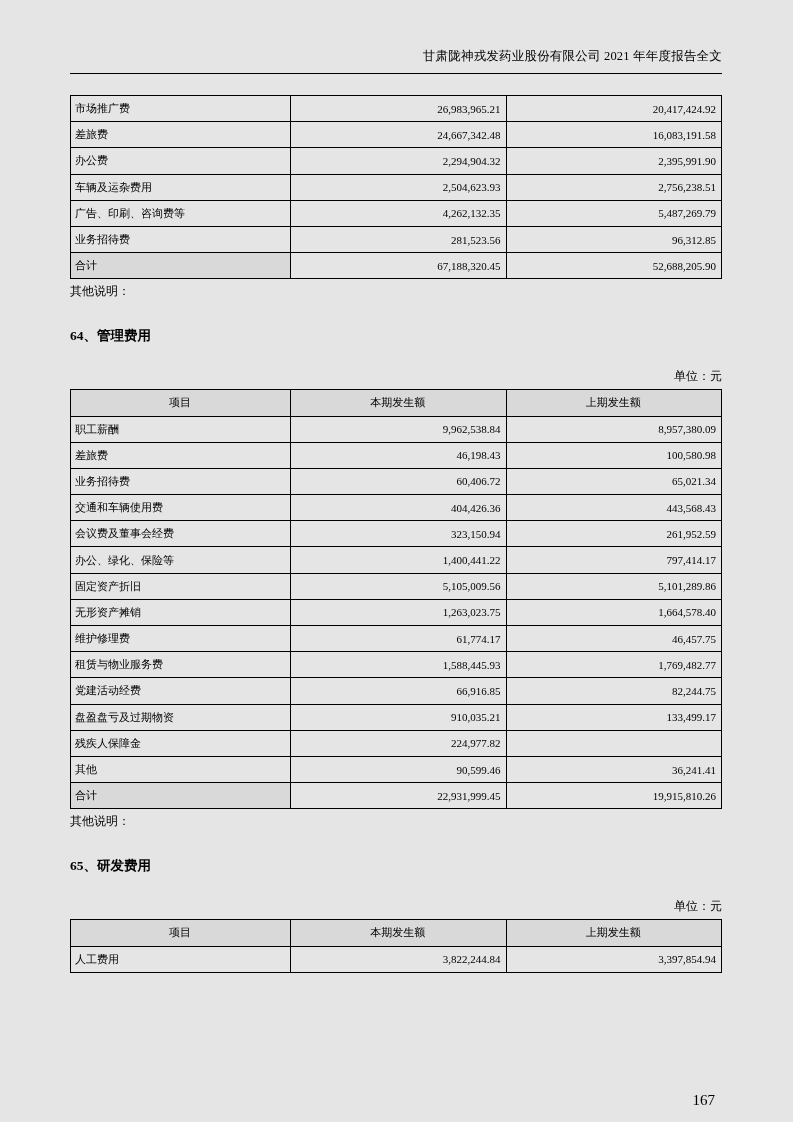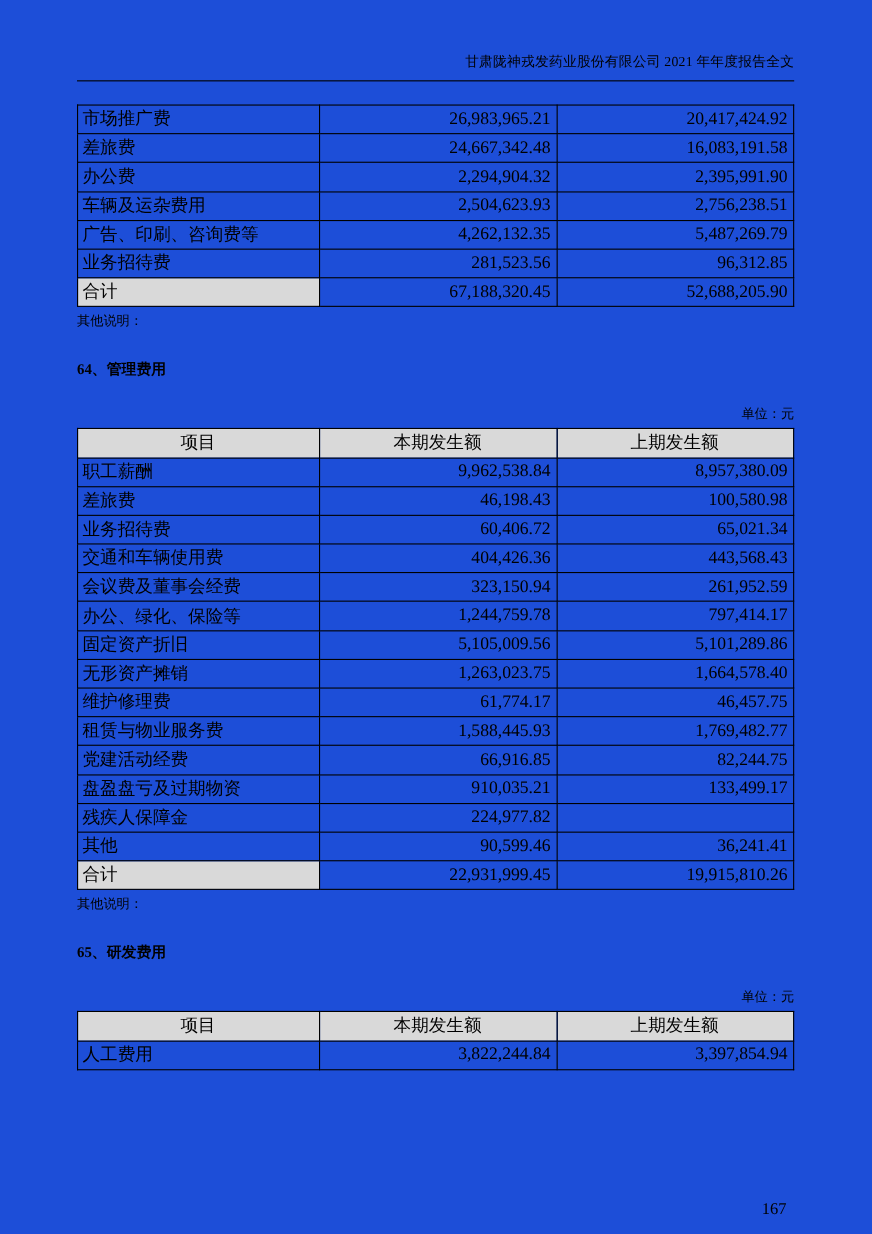--- a/index.html
+++ b/index.html
@@ -1,20 +1,20 @@
 <!DOCTYPE html>
 <html><head>
 <meta charset="utf-8">
 <style>
   * { margin: 0; padding: 0; box-sizing: border-box; }
   html, body { background: #888; }
   .doc {
     width: 793px;
     height: 1122px;
-    background: #1d4ed8;
+    background: #e5e5e5;
     margin: 0 auto;
     padding: 0 71px 0 70px;
     font-family: "Liberation Serif", "DejaVu Serif", serif;
     color: #000;
     position: relative;
     overflow: hidden;
   }
   .page-header {
     padding-top: 49px;
     text-align: right;
@@ -22,21 +22,21 @@
     line-height: 15px;
     padding-bottom: 9px;
     border-bottom: 1.6px solid #000;
     letter-spacing: 0.2px;
   }
   .fin-table {
     width: 100%;
     border-collapse: collapse;
     table-layout: fixed;
     margin-top: 21px;
-    font-size: 16px;
+    font-size: 11px;
   }
   .fin-table td {
     border: 1px solid #000;
     height: 26.2px;
     padding: 2px 5px 2px 4px;
     vertical-align: middle;
     overflow: hidden;
     white-space: nowrap;
   }
   .fin-table td:nth-child(1) { width: 33.8%; }
@@ -157,21 +157,21 @@
           <td class="c-num">404,426.36</td>
           <td class="c-num">443,568.43</td>
         </tr>
         <tr>
           <td class="c-item">会议费及董事会经费</td>
           <td class="c-num">323,150.94</td>
           <td class="c-num">261,952.59</td>
         </tr>
         <tr>
           <td class="c-item">办公、绿化、保险等</td>
-          <td class="c-num">1,244,759.78</td>
+          <td class="c-num">1,400,441.22</td>
           <td class="c-num">797,414.17</td>
         </tr>
         <tr>
           <td class="c-item">固定资产折旧</td>
           <td class="c-num">5,105,009.56</td>
           <td class="c-num">5,101,289.86</td>
         </tr>
         <tr>
           <td class="c-item">无形资产摊销</td>
           <td class="c-num">1,263,023.75</td>

